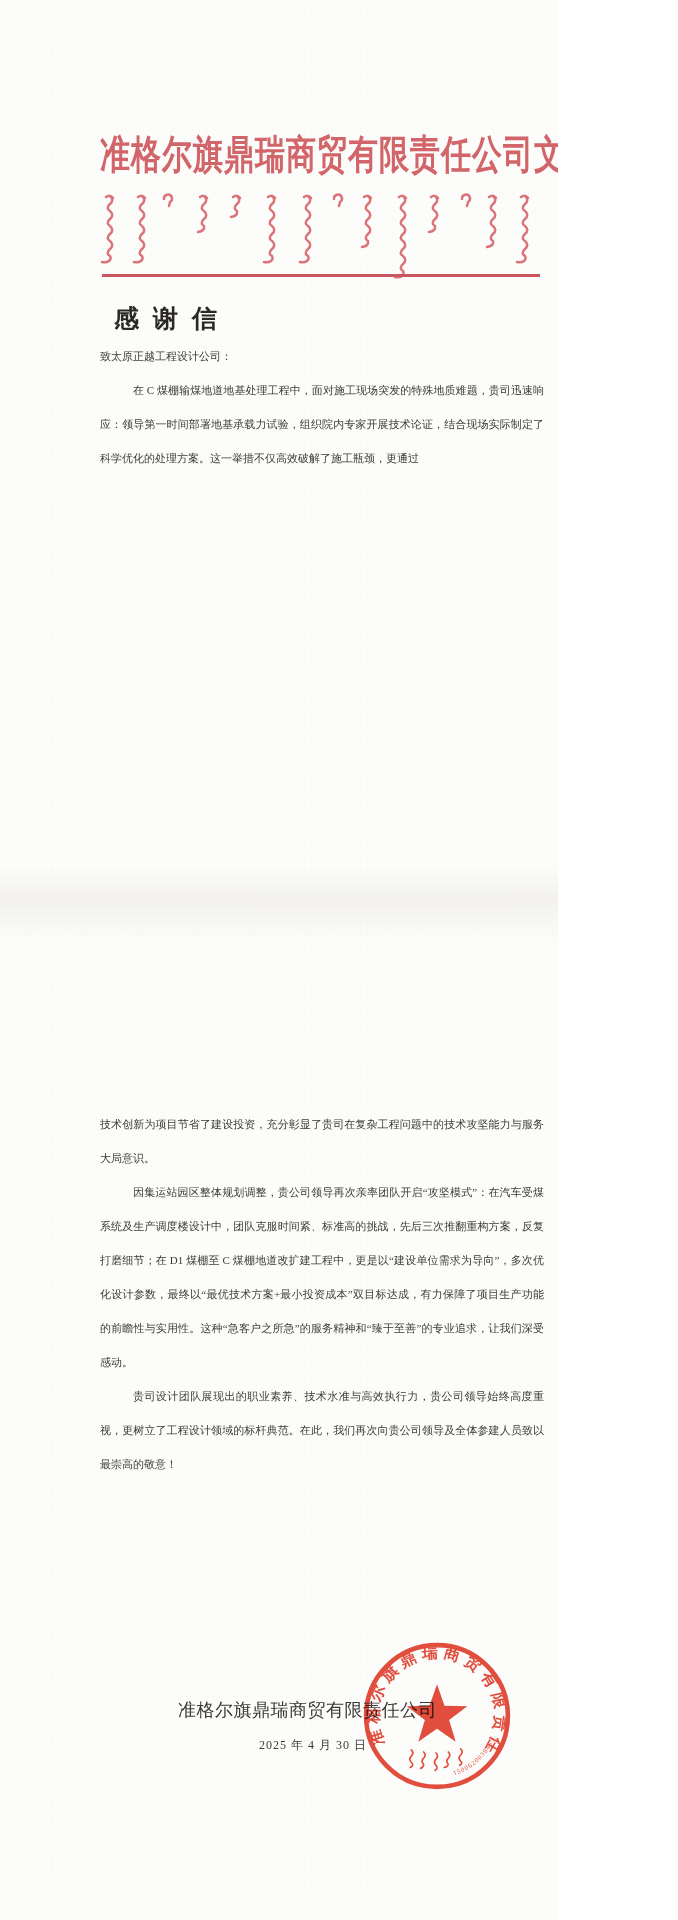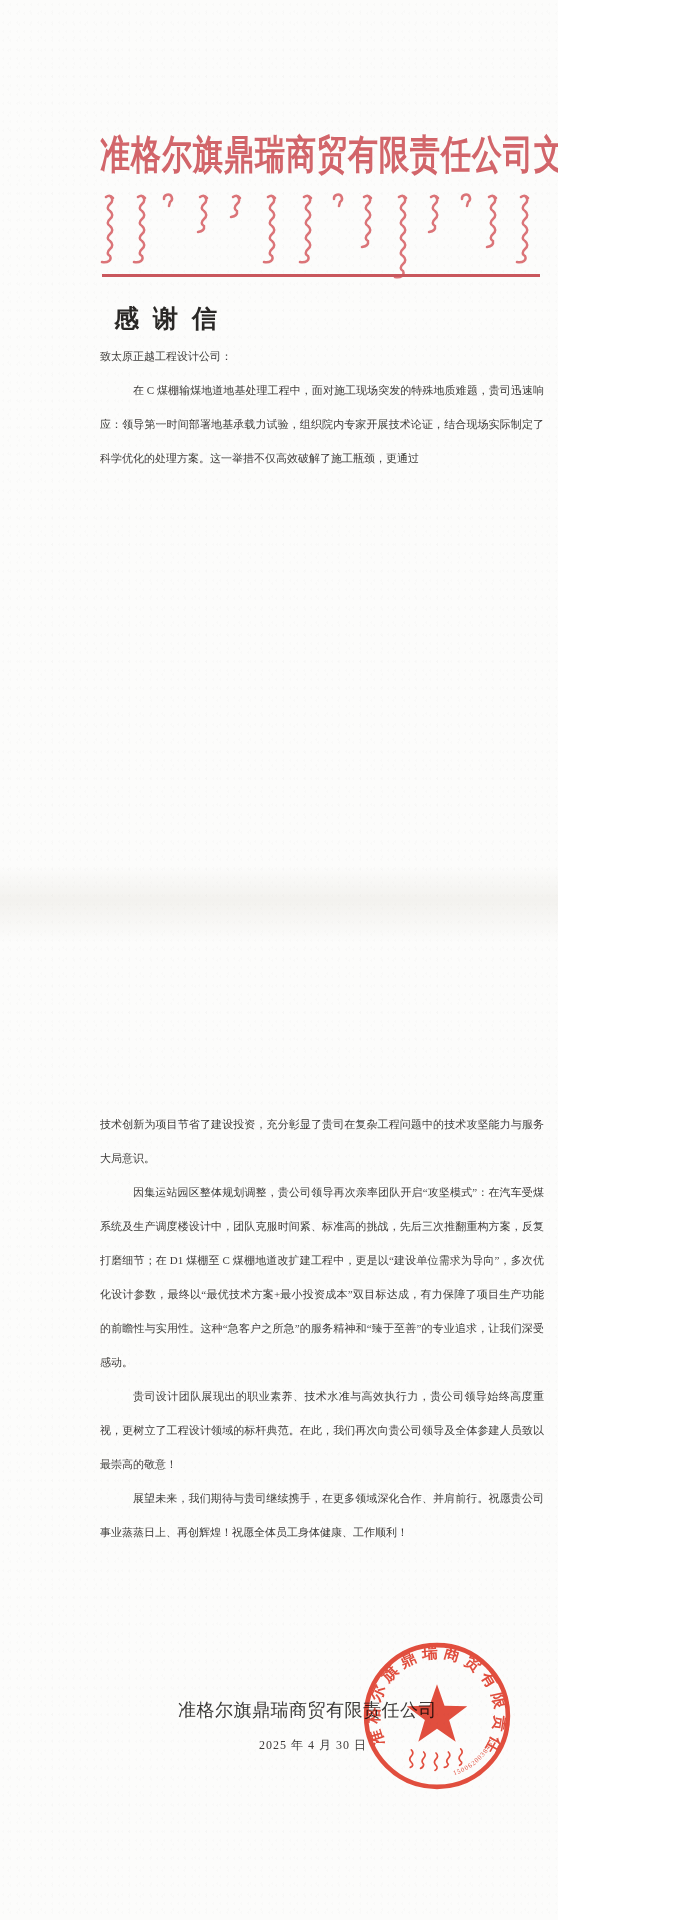--- a/index.html
+++ b/index.html
@@ -74,21 +74,20 @@
     <p>致太原正越工程设计公司：</p>
     <p class="ind">在 C 煤棚输煤地道地基处理工程中，面对施工现场突发的特殊地质难题，贵司迅速响应：领导第一时间部署地基承载力试验，组织院内专家开展技术论证，结合现场实际制定了科学优化的处理方案。这一举措不仅高效破解了施工瓶颈，更通过</p>
   </div>
 
   <div class="page-break-shadow"></div>
 
   <div class="body-block page2">
     <p>技术创新为项目节省了建设投资，充分彰显了贵司在复杂工程问题中的技术攻坚能力与服务大局意识。</p>
     <p class="ind">因集运站园区整体规划调整，贵公司领导再次亲率团队开启“攻坚模式”：在汽车受煤系统及生产调度楼设计中，团队克服时间紧、标准高的挑战，先后三次推翻重构方案，反复打磨细节；在 D1 煤棚至 C 煤棚地道改扩建工程中，更是以“建设单位需求为导向”，多次优化设计参数，最终以“最优技术方案+最小投资成本”双目标达成，有力保障了项目生产功能的前瞻性与实用性。这种“急客户之所急”的服务精神和“臻于至善”的专业追求，让我们深受感动。</p>
     <p class="ind">贵司设计团队展现出的职业素养、技术水准与高效执行力，贵公司领导始终高度重视，更树立了工程设计领域的标杆典范。在此，我们再次向贵公司领导及全体参建人员致以最崇高的敬意！</p>
-    <p class="ind">展望未来，我们期待与贵司继续携手，在更多领域深化合作、并肩前行。祝愿贵公司事业蒸蒸日上、再创辉煌！祝愿全体员工身体健康、工作顺利！</p>
   </div>
 
   <div class="sig-company">准格尔旗鼎瑞商贸有限责任公司</div>
   <div class="sig-date">2025 年 4 月 30 日</div>
 
   <svg class="seal" viewBox="0 0 146 146" aria-hidden="true">
     <defs>
       <path id="sealArc" d="M 23.6 101.5 A 57 57 0 1 1 122.4 101.5" fill="none"></path>
       <path id="serialArc" d="M 88.5 131 A 60 60 0 0 0 132.8 78.2" fill="none"></path>
     </defs>

